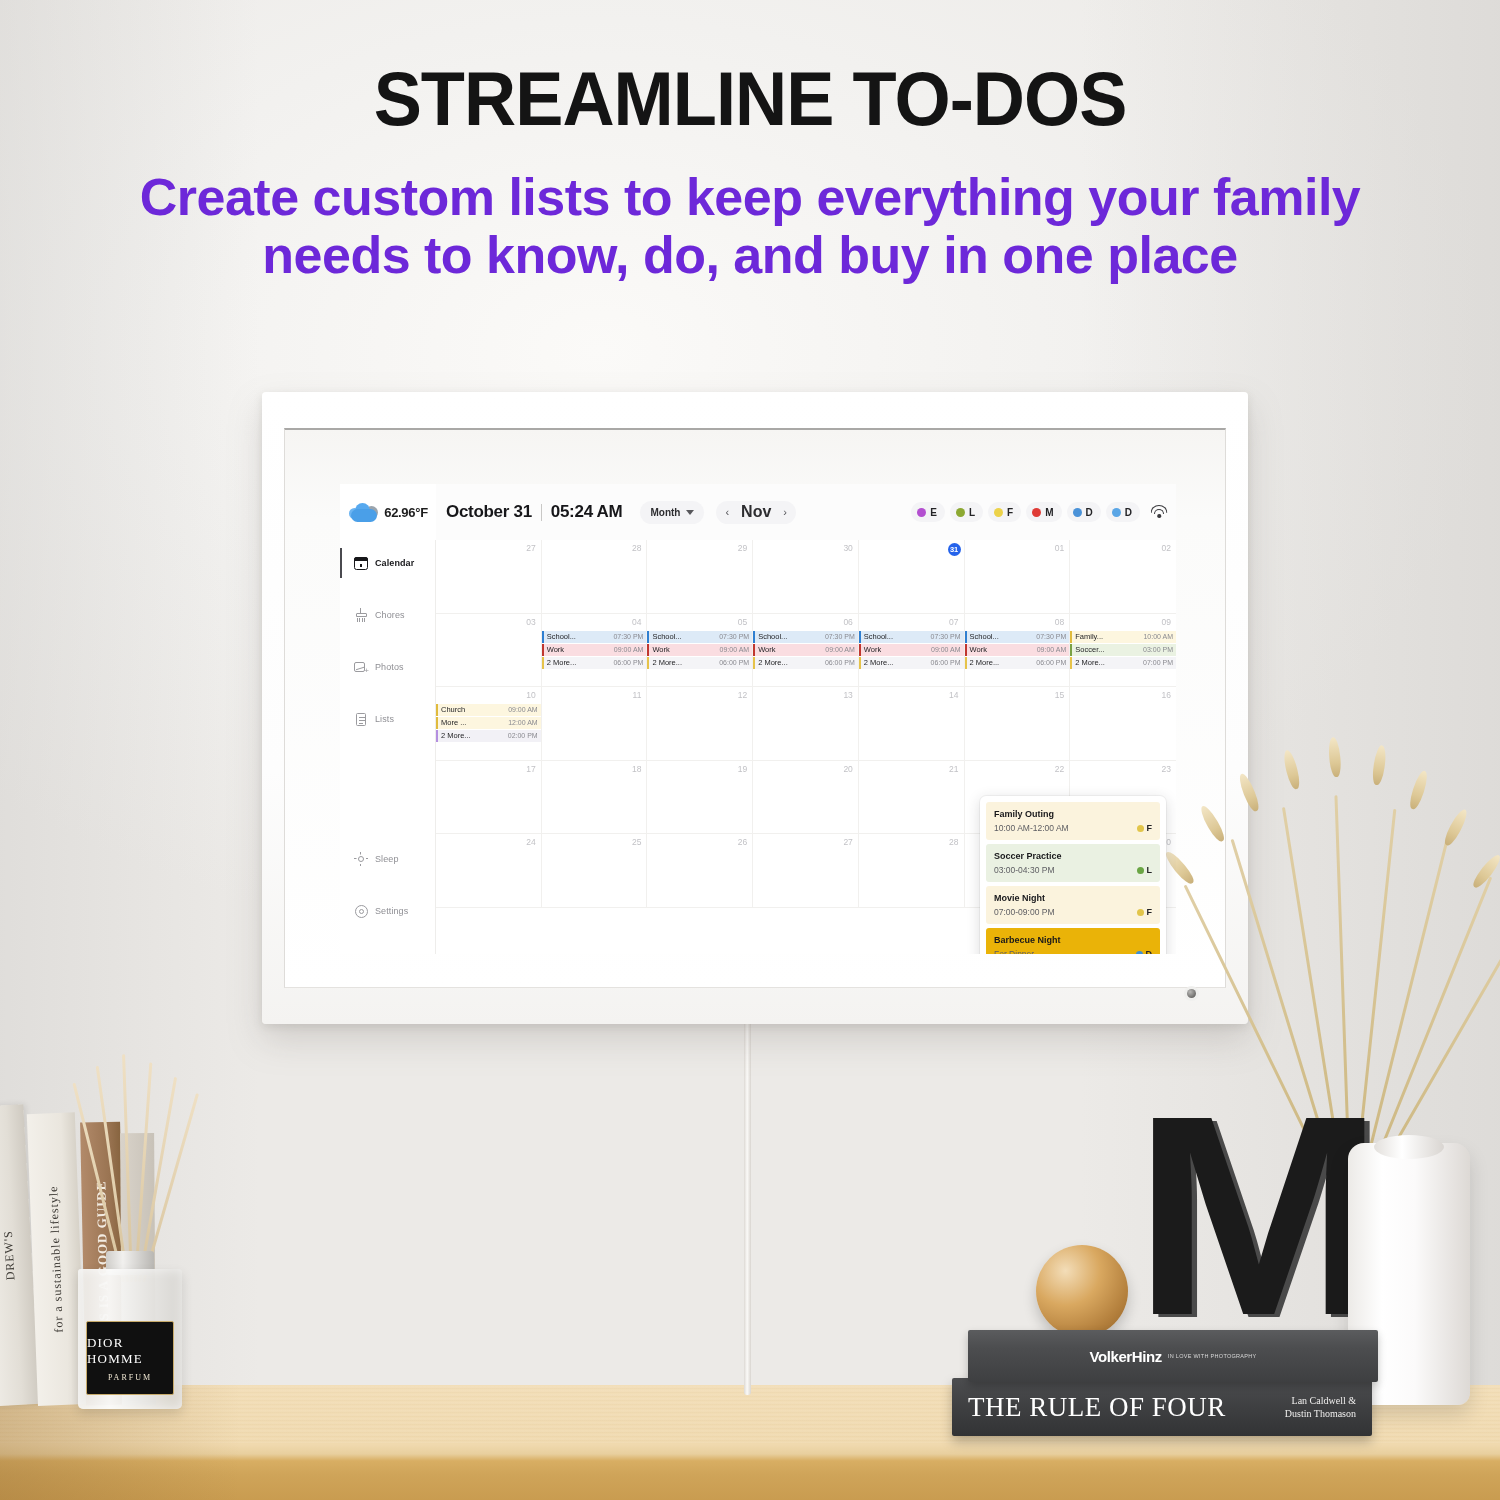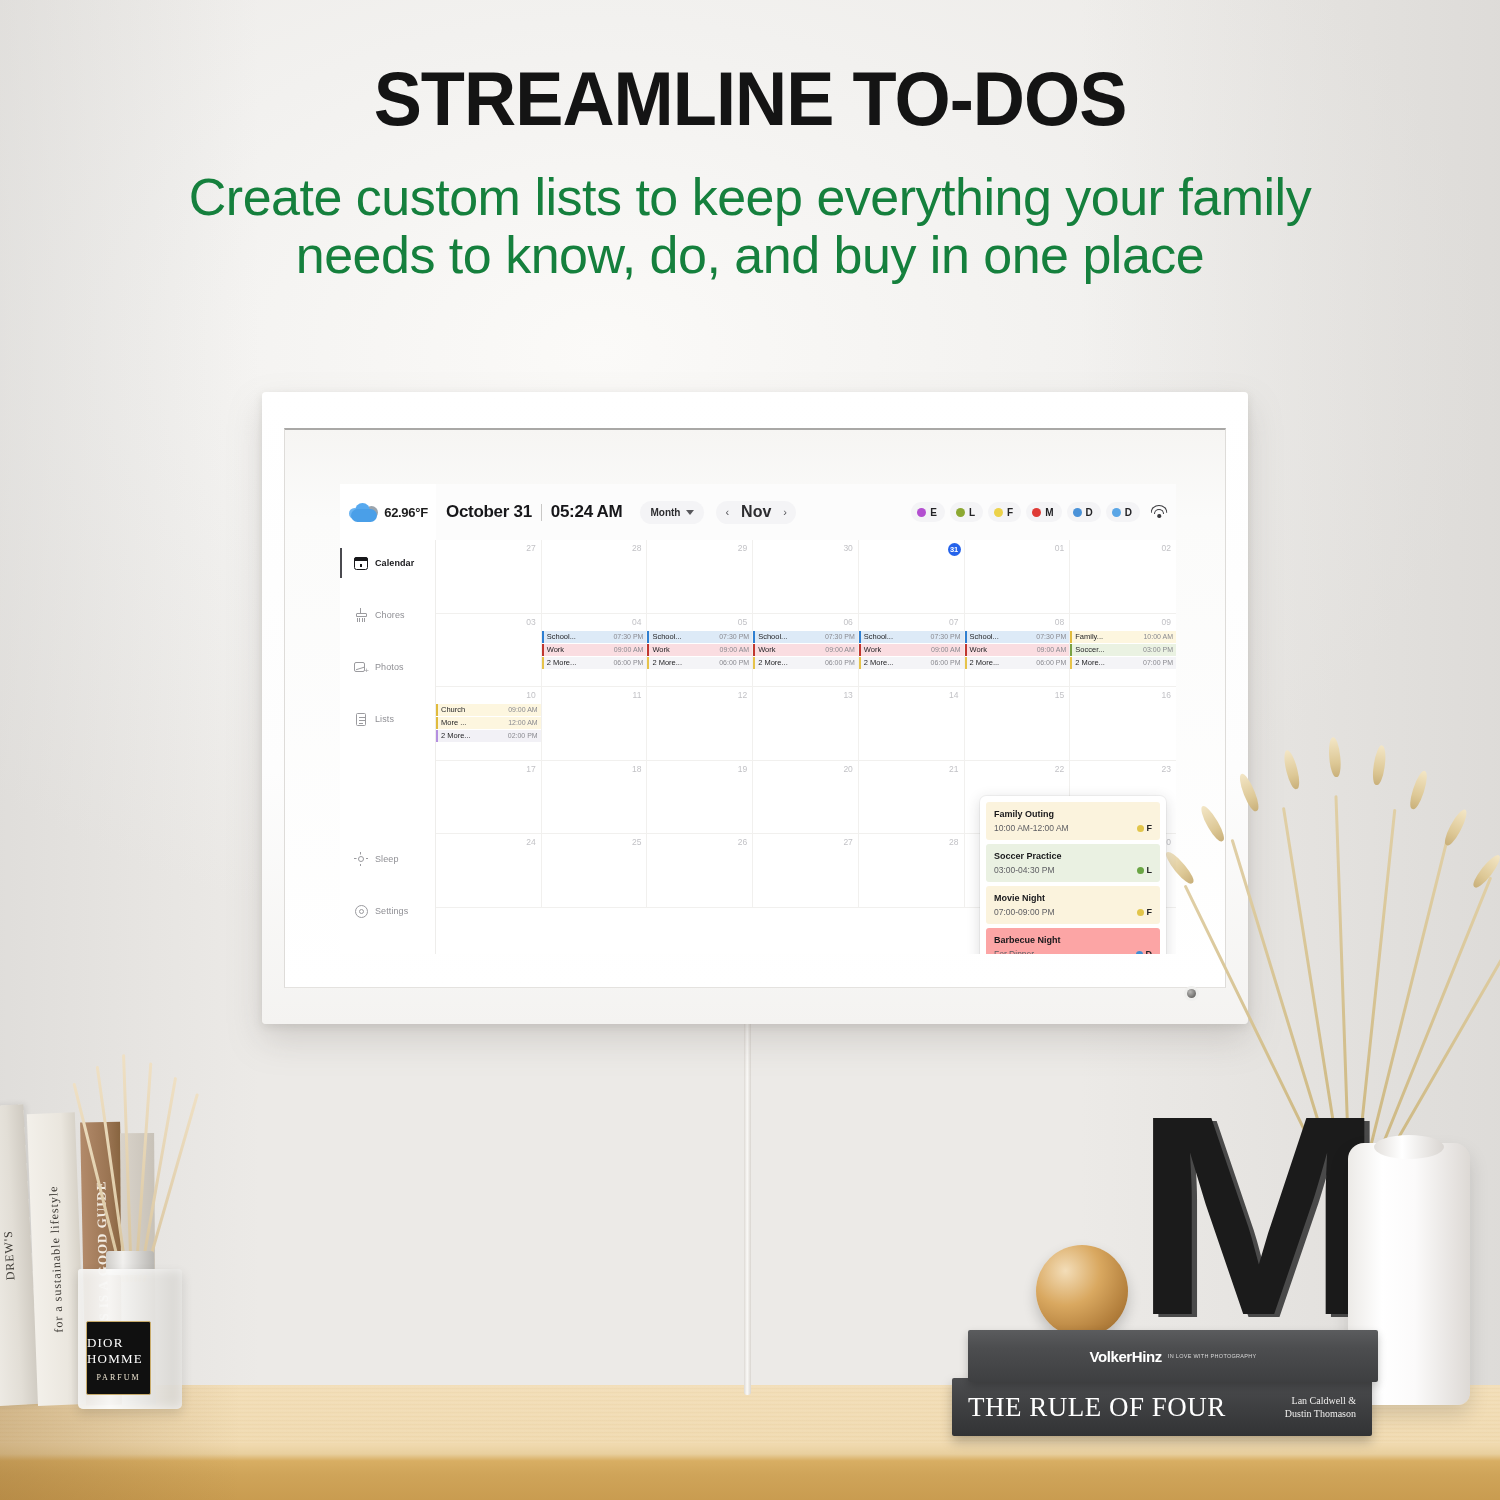--- a/index.html
+++ b/index.html
@@ -50,24 +50,24 @@
     font-weight: 700;
     font-size: 76px;
     letter-spacing: -1px;
     color: #141414;
     line-height: 1.02;
     transform: scaleX(0.95);
   }
   .subhead {
     margin-top: 30px;
     font-family: "Liberation Sans", sans-serif;
-    font-weight: 400;
+    font-weight: 700;
     font-size: 52px;
     line-height: 1.12;
-    color: #15803d;
+    color: #6d28d9;
     letter-spacing: -0.5px;
     padding: 0 118px;
   }
 
   
   .device {
     position: absolute;
     left: 262px; top: 392px;
     width: 986px; height: 632px;
     background: linear-gradient(to bottom, #ffffff 0%, #fdfdfd 60%, #f4f3f1 100%);
@@ -317,21 +317,21 @@
   }
   .pop-evt:last-child { margin-bottom: 0; }
   .pop-title { font-size: 9px; font-weight: 600; color: #18181b; line-height: 12px; }
   .pop-row { display: flex; align-items: center; justify-content: space-between; margin-top: 3px; }
   .pop-time { font-size: 8.5px; color: #5d5d62; }
   .pop-owner { display: flex; align-items: center; gap: 3px; }
   .pop-dot { width: 7px; height: 7px; border-radius: 50%; }
   .pop-letter { font-size: 9px; font-weight: 600; color: #232326; }
   .pop-evt.c-yellow { background: #fbf3dd; }
   .pop-evt.c-green  { background: #eaf1e2; }
-  .pop-evt.c-blue   { background: #fca5a5; }
+  .pop-evt.c-blue   { background: #eab308; }
 
   
   .books-left { position: absolute; left: -10px; top: 1085px; width: 210px; height: 320px; }
   .bk { position: absolute; bottom: 0; transform-origin: bottom center; }
   .bk1 {
     left: 6px; width: 44px; height: 300px; background: linear-gradient(to right,#efece6,#e2ded6 60%,#cfcac1);
     transform: rotate(-3.2deg); box-shadow: 2px 0 6px rgba(0,0,0,0.10);
   }
   .bk2 {
     left: 48px; width: 48px; height: 292px; background: linear-gradient(to right,#f3f0ea,#eae6de 70%,#d7d2c8);
@@ -360,21 +360,21 @@
     background: linear-gradient(to right, rgba(236,235,232,0.92), rgba(250,250,249,0.96) 30%, rgba(214,212,208,0.9));
     border-radius: 3px 3px 5px 5px;
     box-shadow: inset 0 0 12px rgba(255,255,255,0.65), 0 5px 12px rgba(0,0,0,0.12);
   }
   .diff-neck {
     position: absolute; left: 36px; top: 6px; width: 48px; height: 24px;
     background: linear-gradient(to right,#cfcdc9,#f1f0ee 35%,#b9b7b3);
     border-radius: 3px;
   }
   .diff-label {
-    position: absolute; left: 16px; top: 76px; width: 65px; height: 74px;
+    position: absolute; left: 16px; top: 76px; width: 88px; height: 74px;
     background: #101010; border: 1.6px solid #c8ab6b; border-radius: 2px;
     display: flex; flex-direction: column; align-items: center; justify-content: center; gap: 6px;
   }
   .diff-brand { font-family: "Liberation Serif", serif; color: #fff; font-size: 13px; letter-spacing: 1.2px; }
   .diff-sub   { font-family: "Liberation Serif", serif; color: #efe6d2; font-size: 8px; letter-spacing: 2px; }
   .reed {
     position: absolute; width: 3px; background: linear-gradient(to bottom,#efe0c4,#d7c39c);
     border-radius: 2px; transform-origin: bottom center; bottom: 128px;
   }
 

